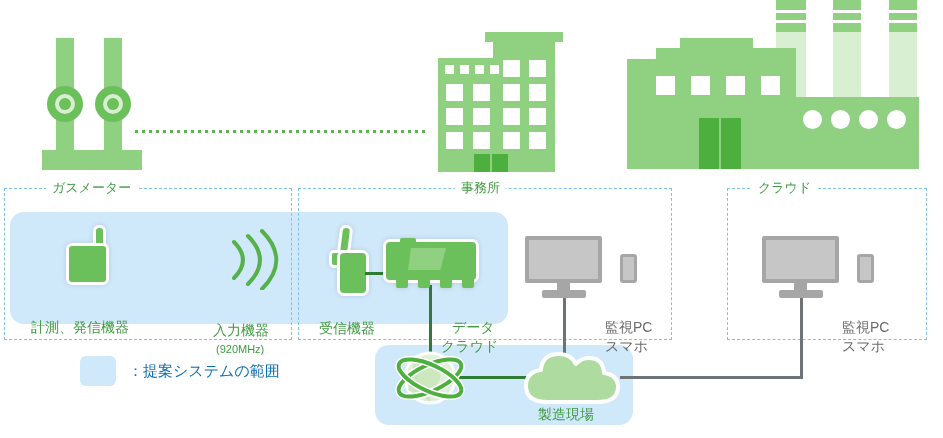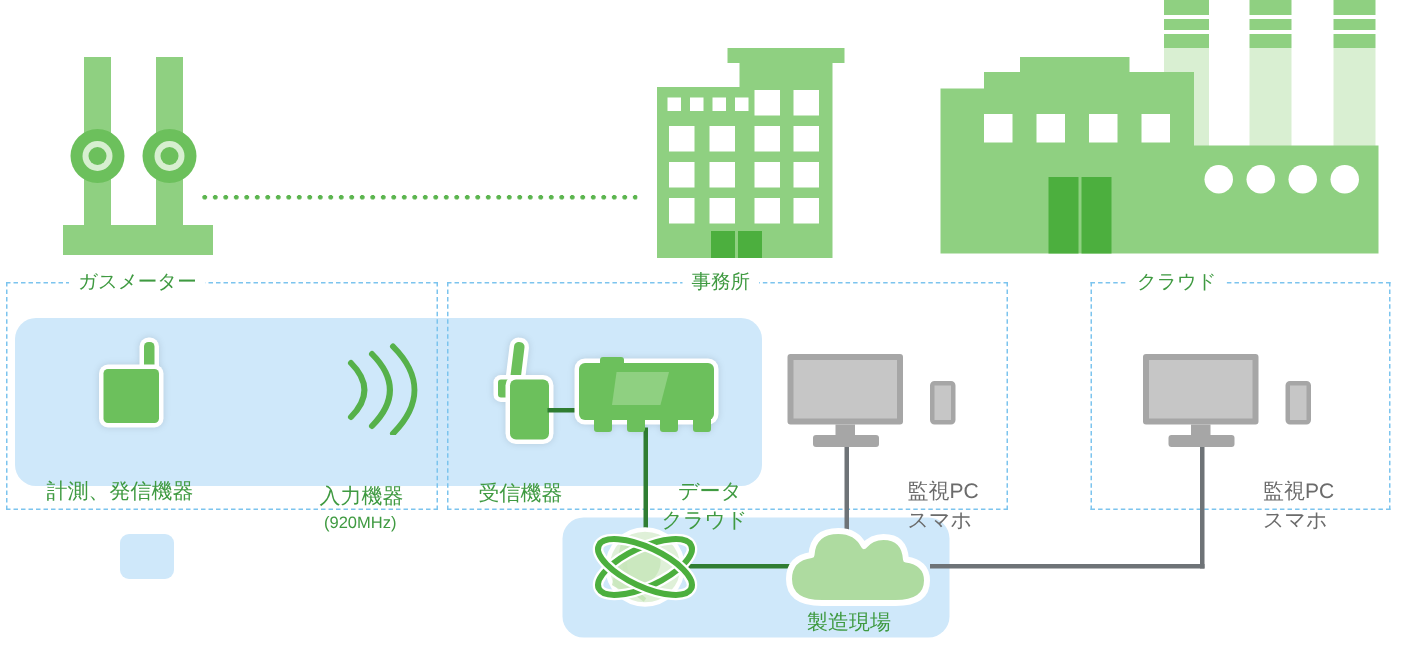--- a/index.html
+++ b/index.html
@@ -263,14 +263,15 @@
 
   <div class="abs" style="left:522px;top:348px;width:104px;height:62px;">
     <svg width="104" height="62" viewBox="0 0 104 62">
       <path d="M26 54 q-22 0 -22 -16 q0 -14 15 -16 q1 -16 18 -16 q12 0 17 10
                q5 -6 13 -6 q14 0 15 15 q14 2 14 14 q0 15 -21 15 Z" fill="#aedba0" stroke="#ffffff" stroke-width="4" stroke-linejoin="round"></path>
     </svg>
   </div>
   <div class="cap" style="left:538px;top:380px;">製造現場</div>
 
   <div class="legend-sw" style="left:80px;top:356px;"></div>
+  <div class="legend-tx" style="left:128px;top:362px;">：提案システムの範囲</div>
 
 </div>
 
 </body></html>

